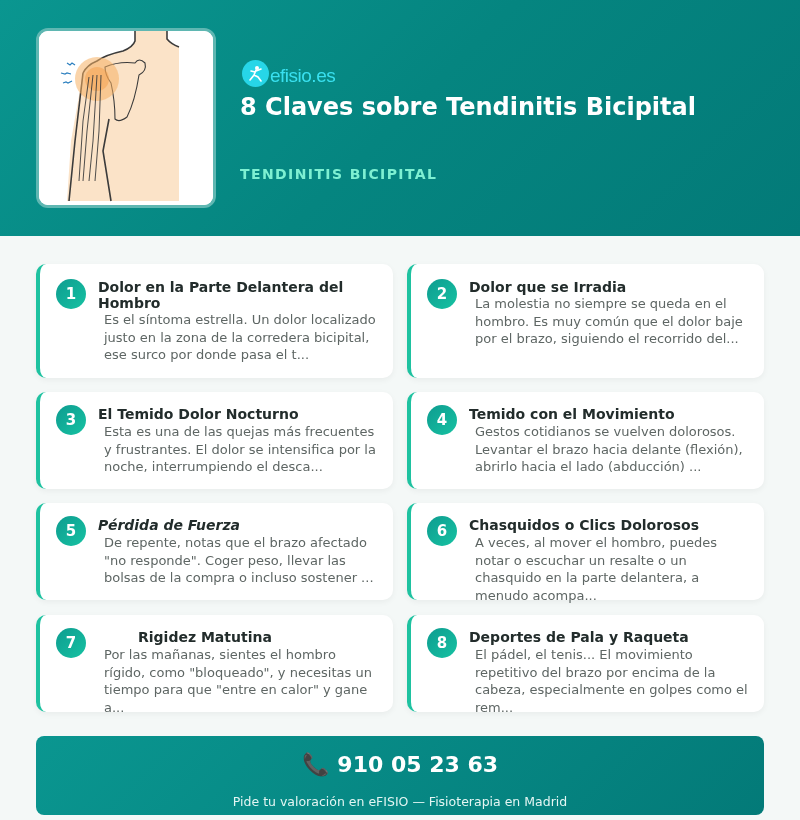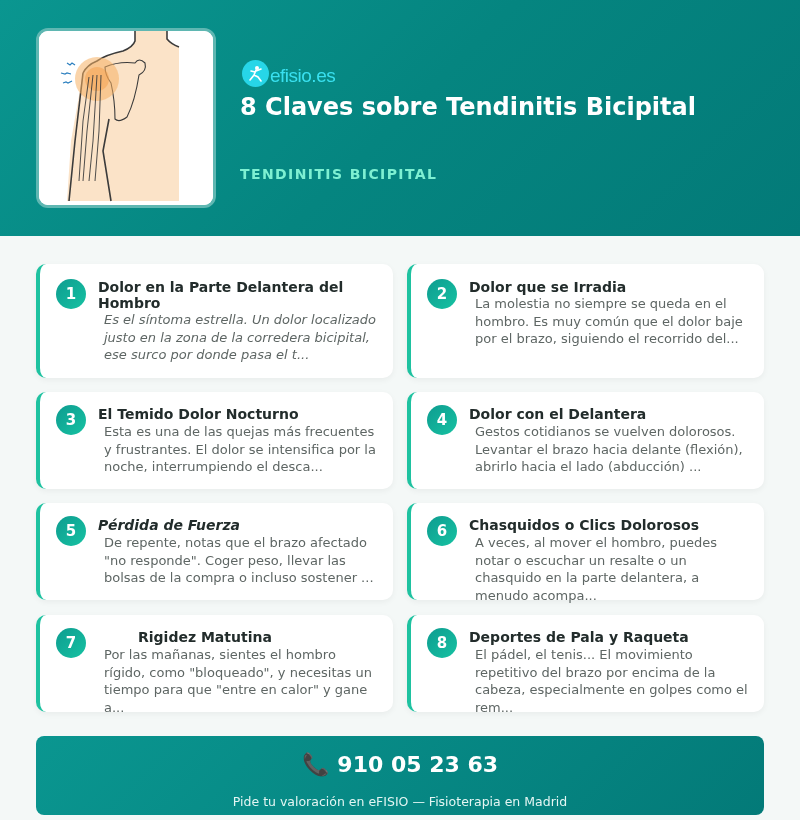--- a/index.html
+++ b/index.html
@@ -116,38 +116,38 @@
     <span class="logo-text">efisio.es</span>
   </div>
 
   <h1 class="title">8 Claves sobre Tendinitis Bicipital</h1>
   <div class="subtitle">TENDINITIS BICIPITAL</div>
 </div>
 
 <div class="card" style="left:36px; top:264px; height:114px;">
   <div class="badge" style="top:15px;">1</div>
   <div class="card-title" style="top:15px;">Dolor en la Parte Delantera del Hombro</div>
-  <div class="card-body" style="top:47px;font-style:italic;">Es el síntoma estrella. Un dolor localizado justo en la zona de la corredera bicipital, ese surco por donde pasa el t...</div>
+  <div class="card-body" style="top:47px;">Es el síntoma estrella. Un dolor localizado justo en la zona de la corredera bicipital, ese surco por donde pasa el t...</div>
 </div>
 
 <div class="card" style="left:407px; top:264px; height:114px;">
   <div class="badge" style="top:15px;">2</div>
   <div class="card-title" style="top:15px;">Dolor que se Irradia</div>
   <div class="card-body" style="top:31px;">La molestia no siempre se queda en el hombro. Es muy común que el dolor baje por el brazo, siguiendo el recorrido del...</div>
 </div>
 
 <div class="card" style="left:36px; top:392px; height:97px;">
   <div class="badge" style="top:13px;">3</div>
   <div class="card-title" style="top:14px;">El Temido Dolor Nocturno</div>
   <div class="card-body" style="top:31px;">Esta es una de las quejas más frecuentes y frustrantes. El dolor se intensifica por la noche, interrumpiendo el desca...</div>
 </div>
 
 <div class="card" style="left:407px; top:392px; height:97px;">
   <div class="badge" style="top:13px;">4</div>
-  <div class="card-title" style="top:14px;">Dolor con el Delantera</div>
+  <div class="card-title" style="top:14px;">Temido con el Movimiento</div>
   <div class="card-body" style="top:31px;">Gestos cotidianos se vuelven dolorosos. Levantar el brazo hacia delante (flexión), abrirlo hacia el lado (abducción) ...</div>
 </div>
 
 <div class="card" style="left:36px; top:503px; height:97px;">
   <div class="badge" style="top:13px;">5</div>
   <div class="card-title" style="top:14px;font-style:italic;">Pérdida de Fuerza</div>
   <div class="card-body" style="top:31px;">De repente, notas que el brazo afectado "no responde". Coger peso, llevar las bolsas de la compra o incluso sostener ...</div>
 </div>
 
 <div class="card" style="left:407px; top:503px; height:97px;">

